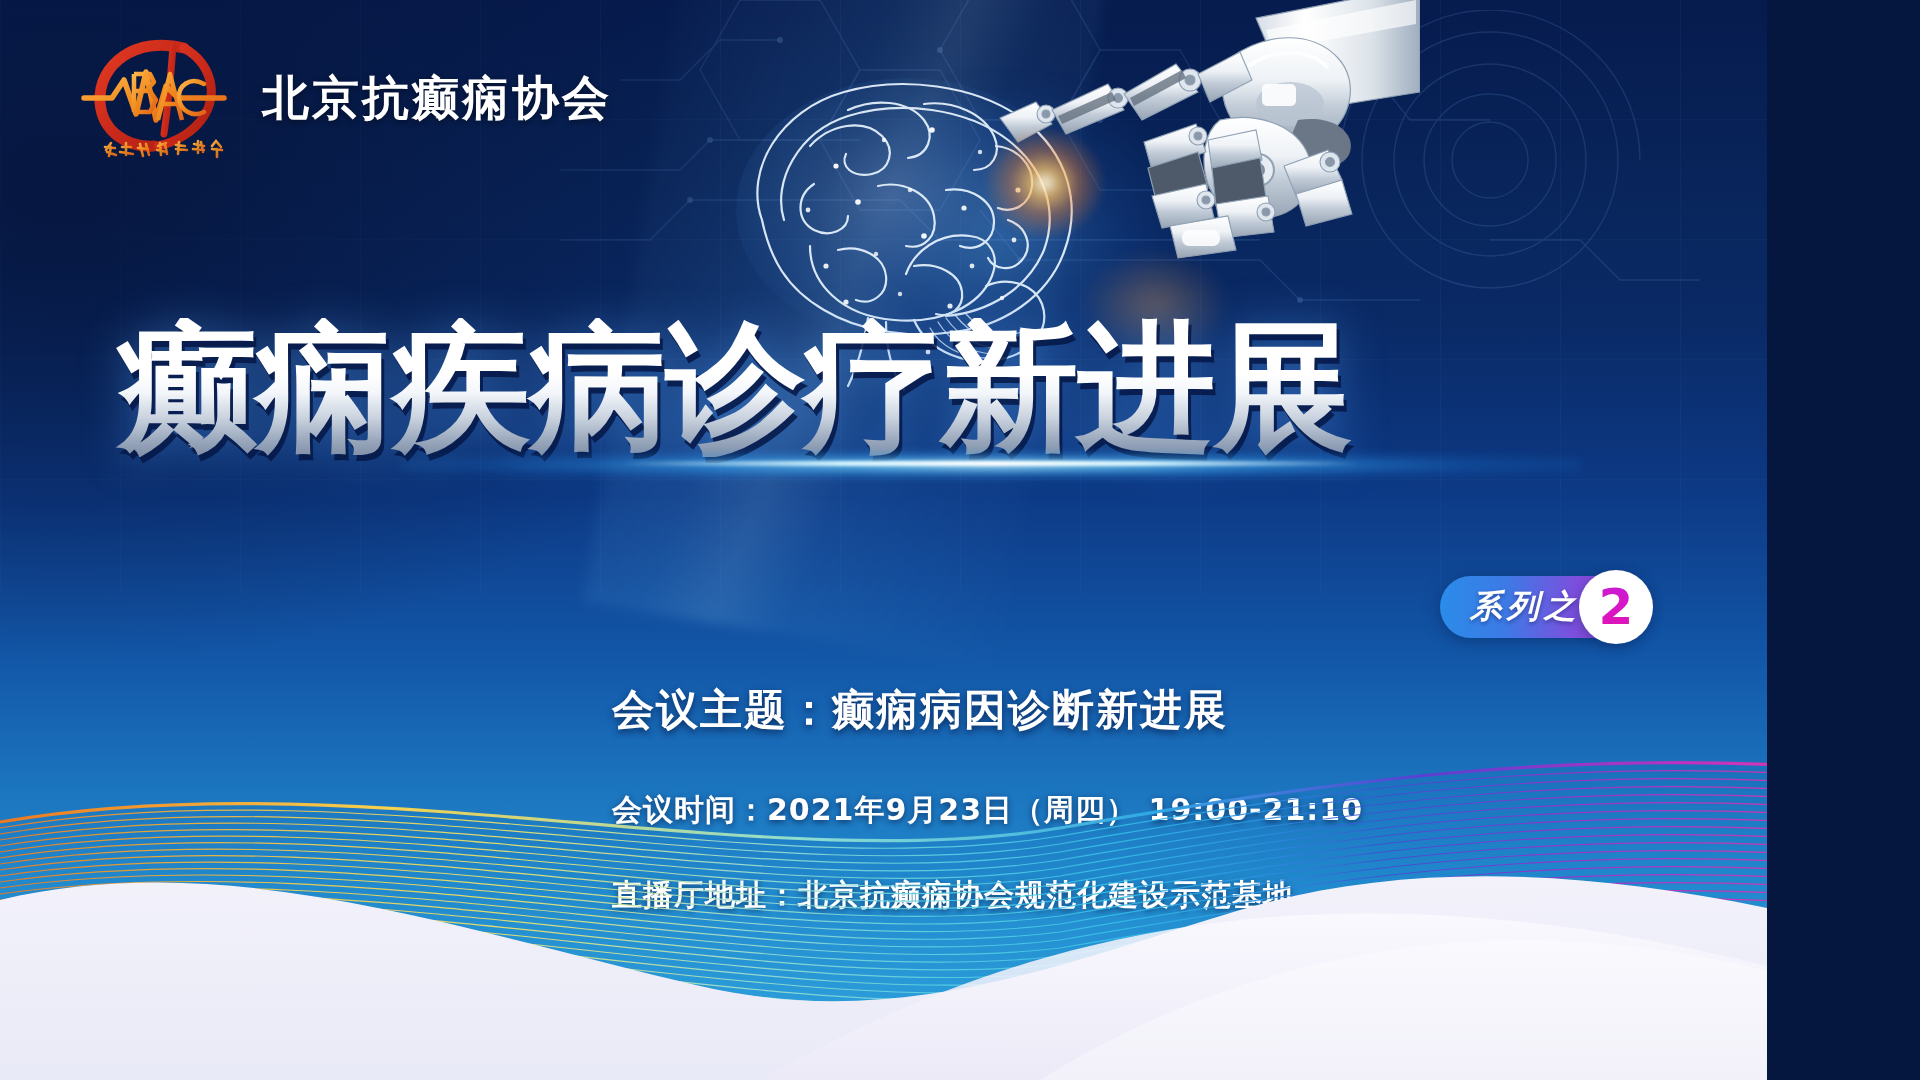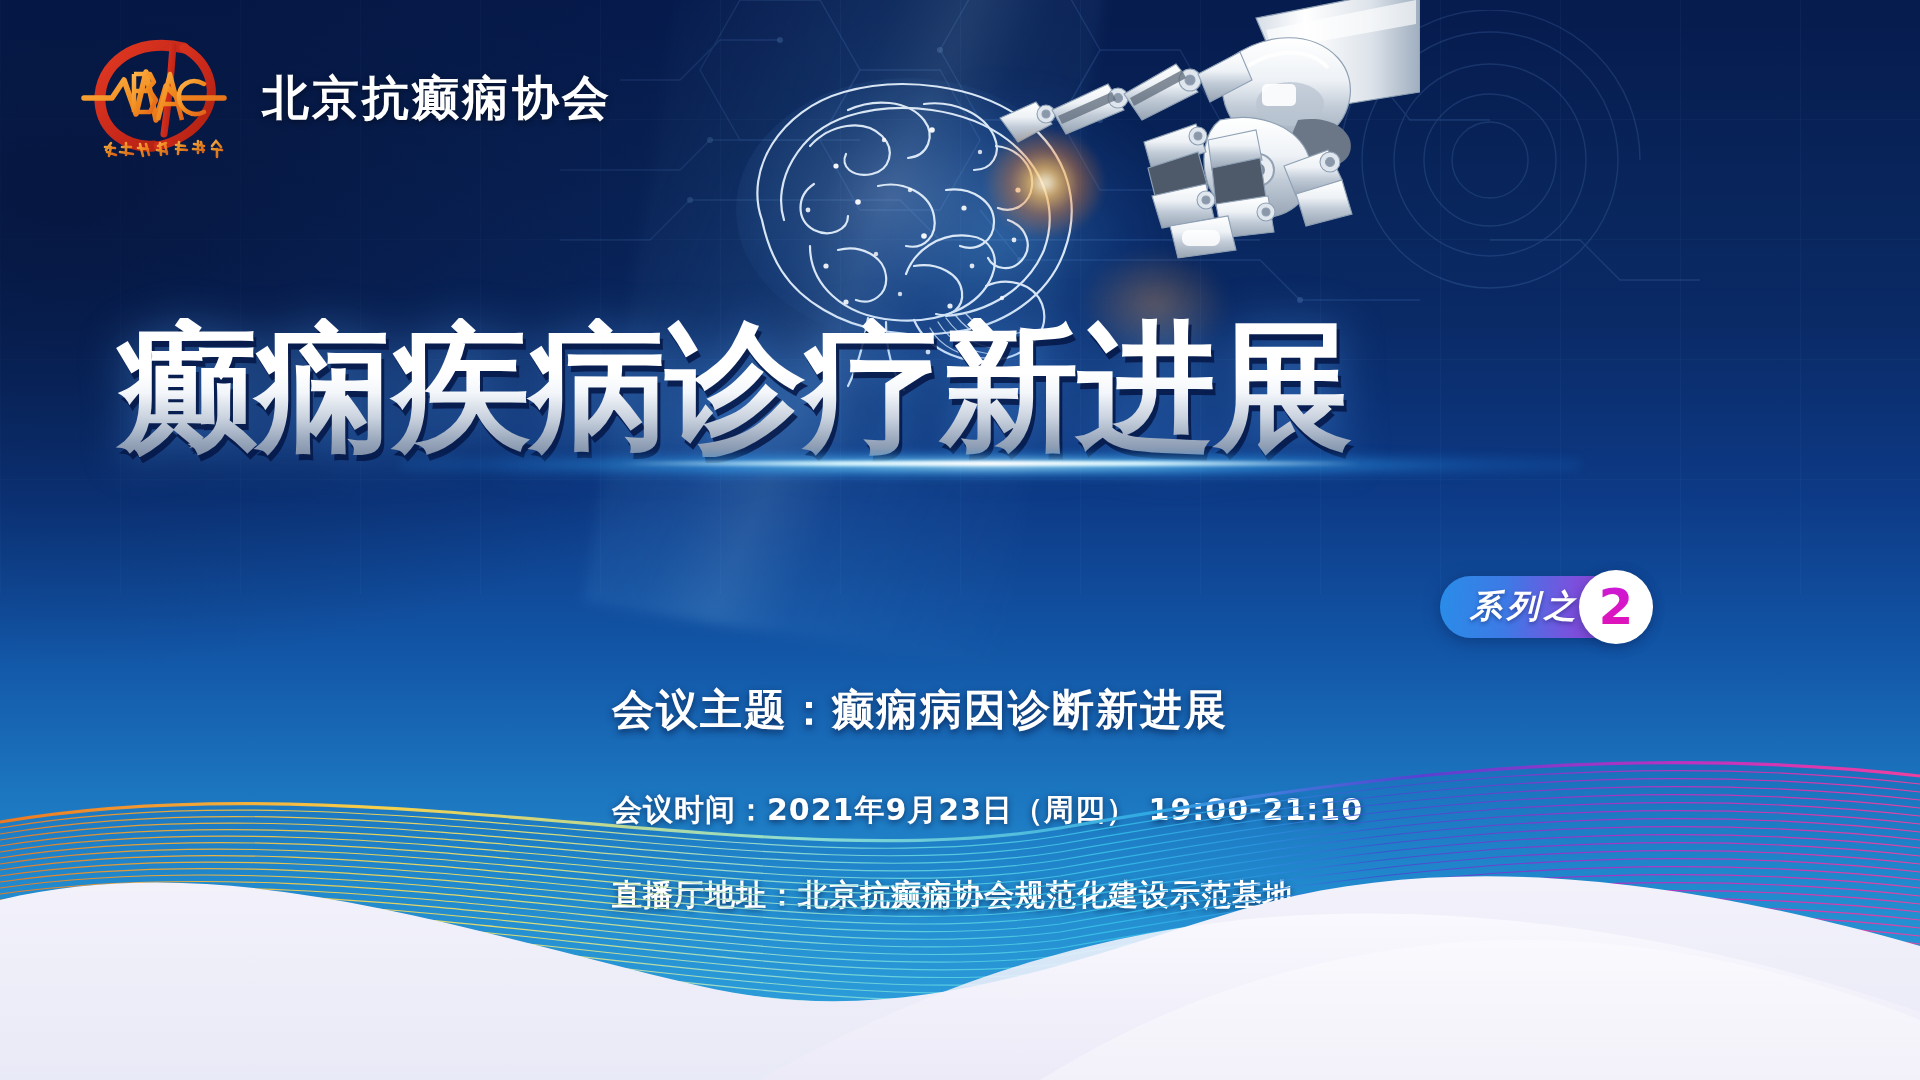--- a/index.html
+++ b/index.html
@@ -1,20 +1,20 @@
 <!DOCTYPE html>
 <html><head>
 <meta charset="utf-8">
 <style>
   * { margin:0; padding:0; box-sizing:border-box; }
   html,body { width:1920px; height:1080px; overflow:hidden; background:#06173f; }
   body { font-family:"Liberation Sans","DejaVu Sans",sans-serif; }
 
   #poster {
-    position:relative; width:1920px; height:1080px; overflow:hidden;
+    position:relative; width:1767px; height:1080px; overflow:hidden;
     background:linear-gradient(180deg,
       #061b4e 0%, #082358 14%, #0a2a66 30%, #0d3a86 46%,
       #1255a6 60%, #1b72bd 72%, #2189cd 82%, #2a9ad8 92%, #31a6df 100%);
   }
 
   
   .tech-hex {
     position:absolute; left:560px; top:-40px; width:860px; height:430px;
     opacity:.30; pointer-events:none;
   }

